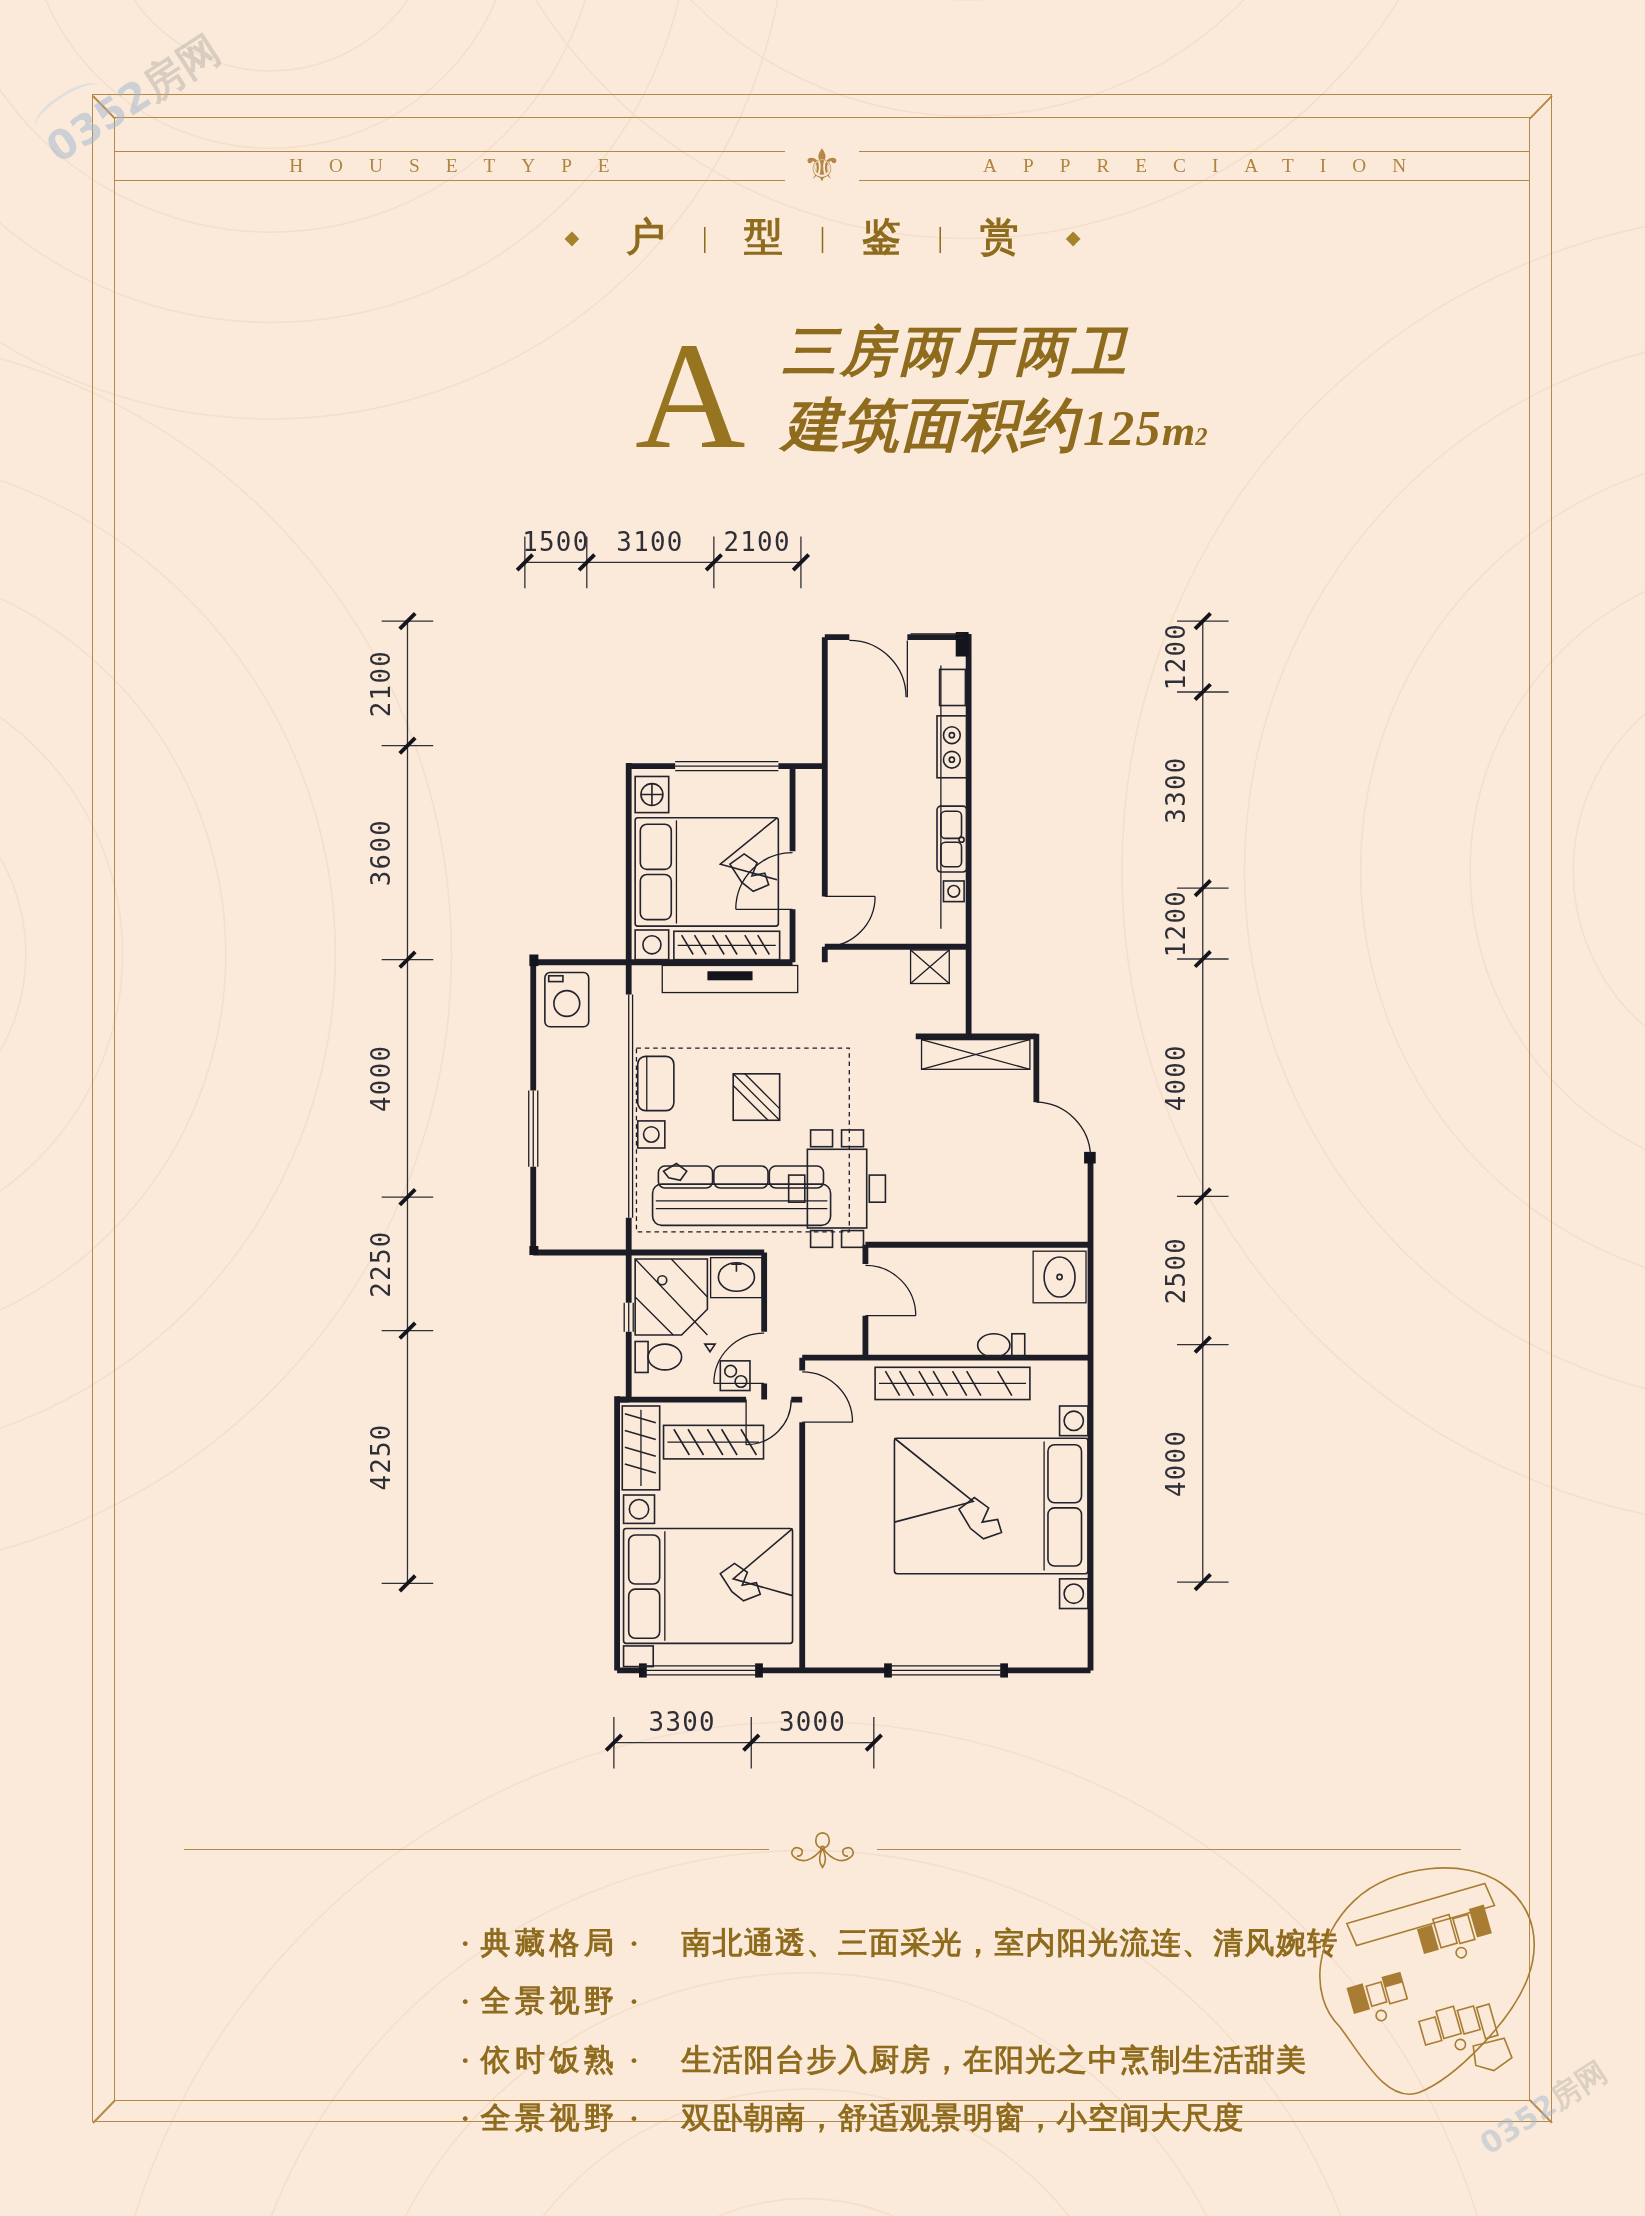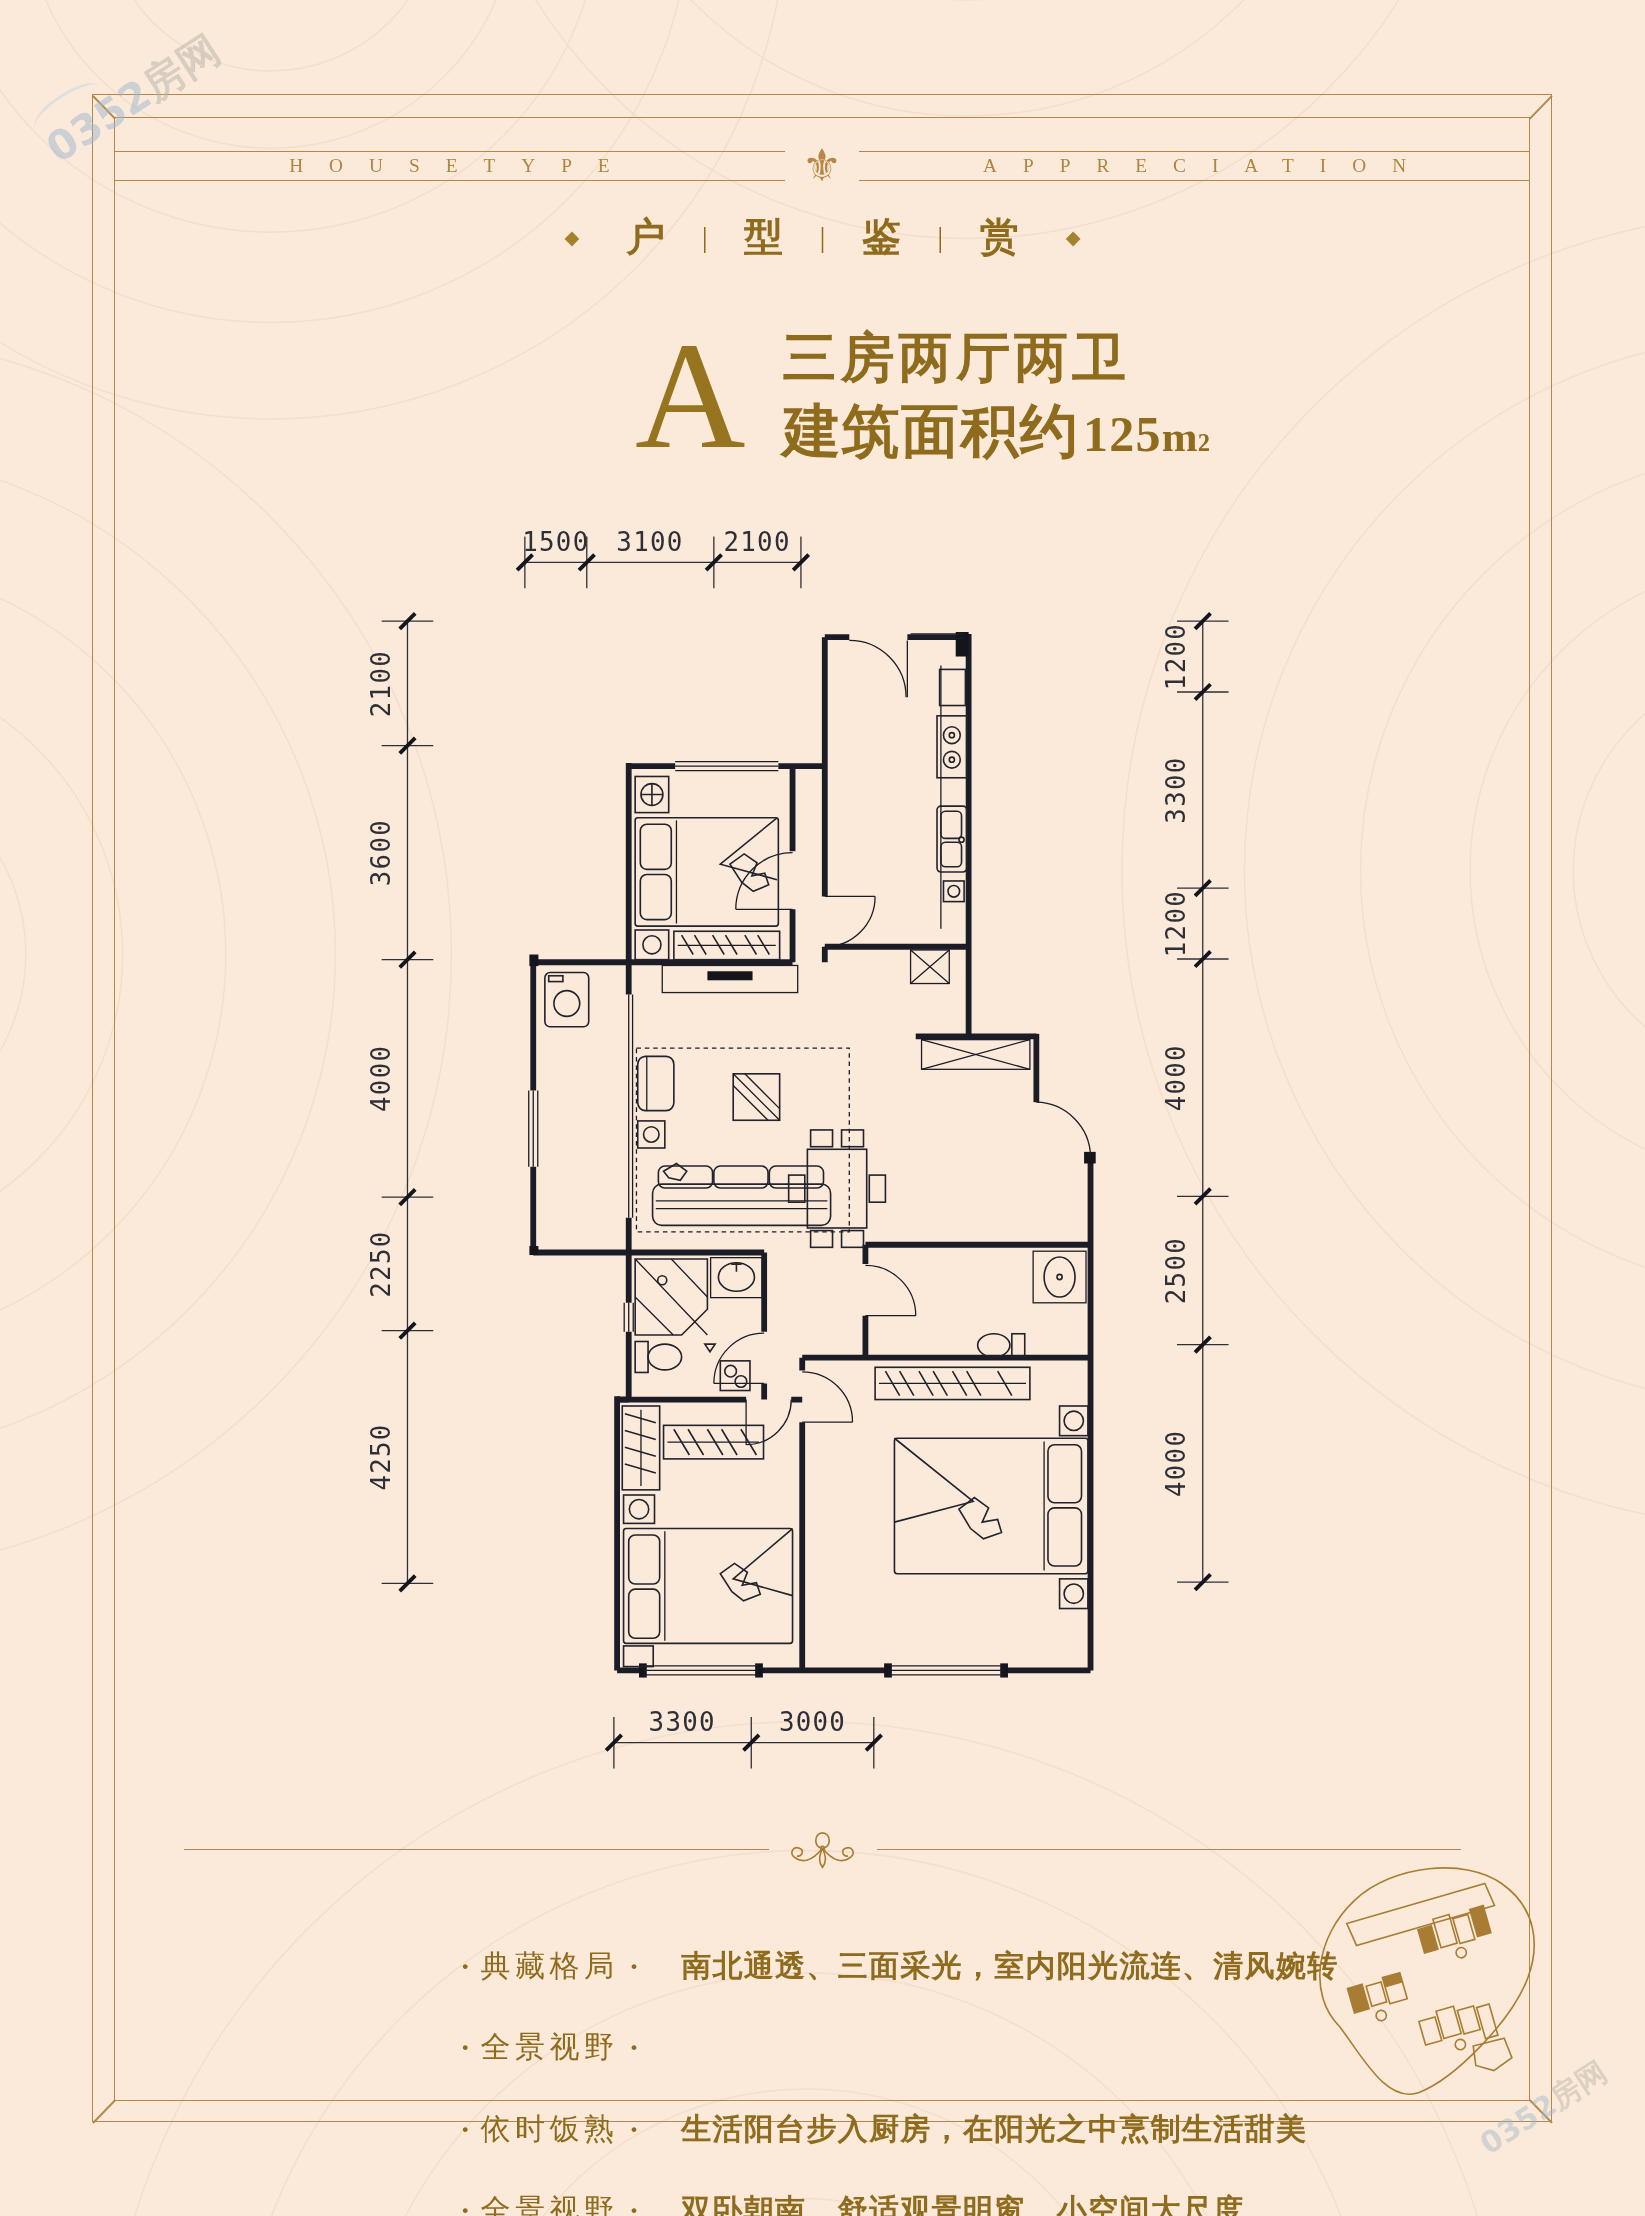--- a/index.html
+++ b/index.html
@@ -29,21 +29,21 @@
   
   .title-row{position:absolute;left:0;top:210px;width:1645px;display:flex;align-items:center;
              justify-content:center;color:#8f6b1e;}
   .title-ch{font-size:39px;font-weight:700;margin:0 30px;letter-spacing:0;}
   .title-bar{font-size:30px;color:#8f6b1e;margin:0 6.4px;font-weight:400;}
   .title-dia{font-size:19.3px;color:#a5832d;margin:0 17px;font-family:"DejaVu Sans",sans-serif;}
 
   
   .unit{position:absolute;left:635px;top:315px;display:flex;align-items:flex-start;}
   .unit-letter{font-size:153px;line-height:161px;color:#97741f;font-weight:400;}
-  .unit-col{margin-left:37px;margin-top:12px;color:#8f6b1e;}
+  .unit-col{margin-left:37px;margin-top:6px;color:#8f6b1e;font-style:italic;}
   .unit-type{font-size:54px;font-weight:700;letter-spacing:3.9px;line-height:62px;}
   .unit-area{margin-top:3.9px;display:flex;align-items:baseline;font-weight:700;}
   .area-label{font-size:58px;letter-spacing:1.3px;}
   .area-value{font-size:50px;letter-spacing:1.3px;margin-left:3.9px;}
   .area-unit{font-size:43px;}
   .area-sup{font-size:24.5px;vertical-align:super;}
 
   
   .plan-wrap{position:absolute;left:359px;top:503px;width:929px;height:1290px;}
   .wall{stroke:#1c1c26;stroke-width:9;fill:none;stroke-linecap:butt;}
@@ -56,21 +56,21 @@
 
   
   .divider{position:absolute;left:184px;top:1829px;width:1277px;height:41px;display:flex;align-items:center;}
   .div-line{flex:1;height:1.3px;background:#b5884a;}
   .div-orn{margin:0 15.5px;color:#a87d33;}
 
   
   .features{position:absolute;left:450px;top:1923px;width:916px;color:#8f6b1e;}
   .feat-row{display:flex;align-items:baseline;margin-bottom:17.4px;font-size:30px;}
   .feat-dot{font-weight:700;margin:0 10.3px;}
-  .feat-label{font-weight:400;letter-spacing:4.5px;margin-top:23px;}
+  .feat-label{font-weight:700;letter-spacing:4.5px;}
   .feat-desc{margin-left:32px;letter-spacing:1.3px;font-weight:600;white-space:nowrap;}
 
   
   .siteplan{position:absolute;left:1272px;top:1833px;width:287px;height:281px;}
   .sp{stroke:#a87d33;stroke-width:2.5;fill:none;}
   .spf{fill:#a87d33;stroke:none;}
 
   
   .wm{position:absolute;display:block;transform:rotate(-33deg);opacity:.5;white-space:nowrap;
       font-family:"DejaVu Sans",sans-serif;font-weight:700;}

